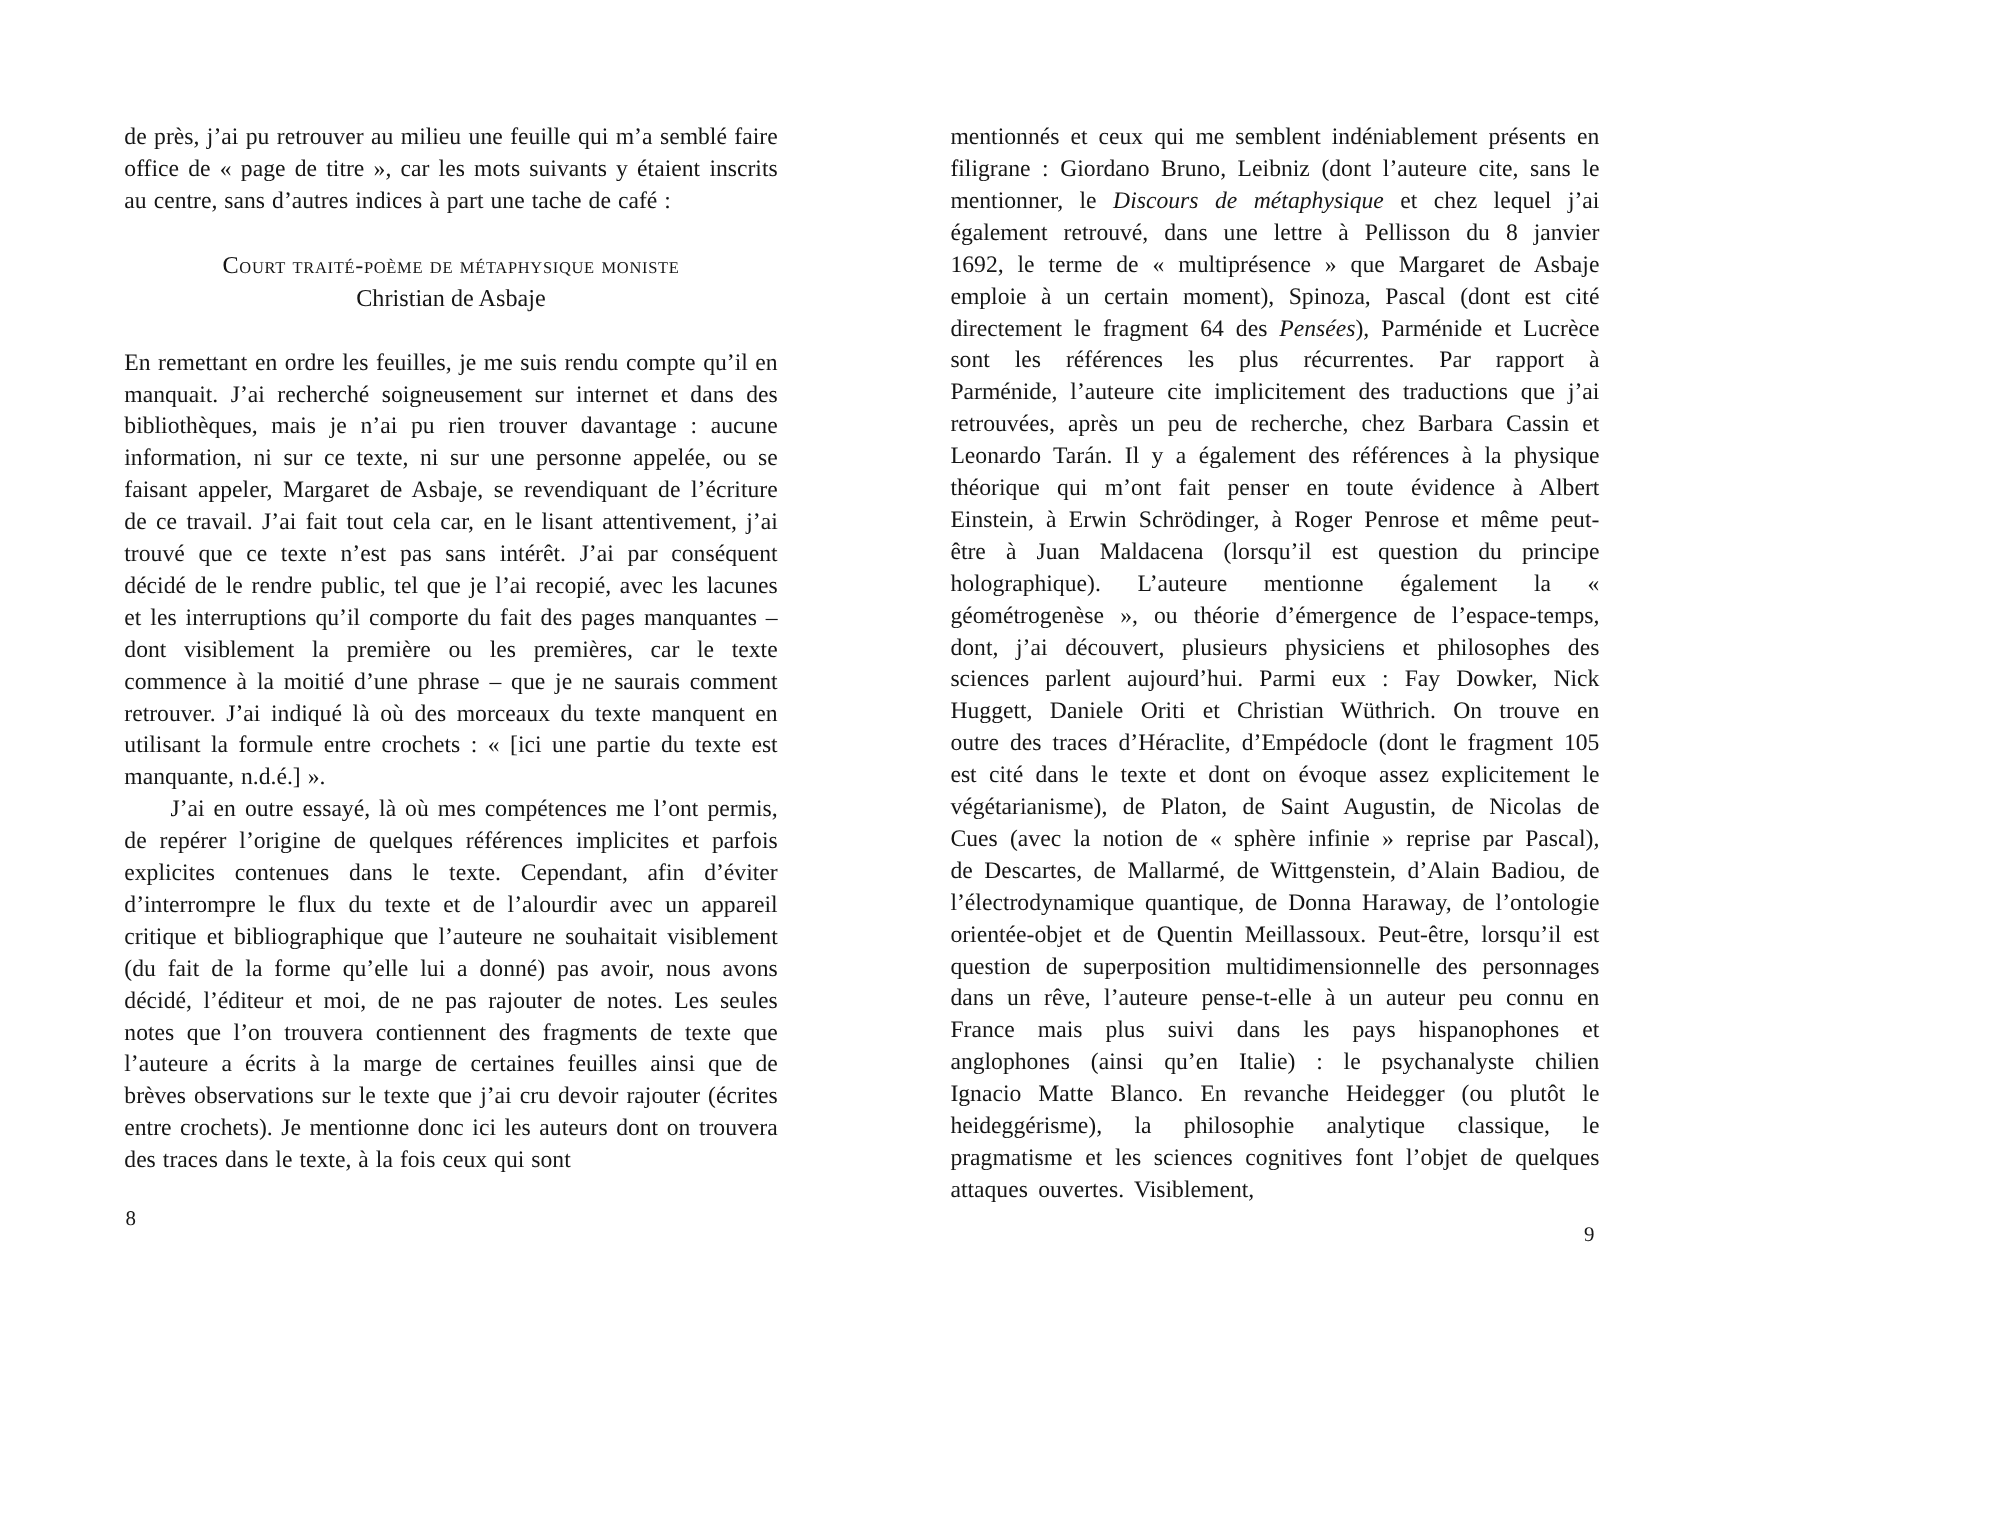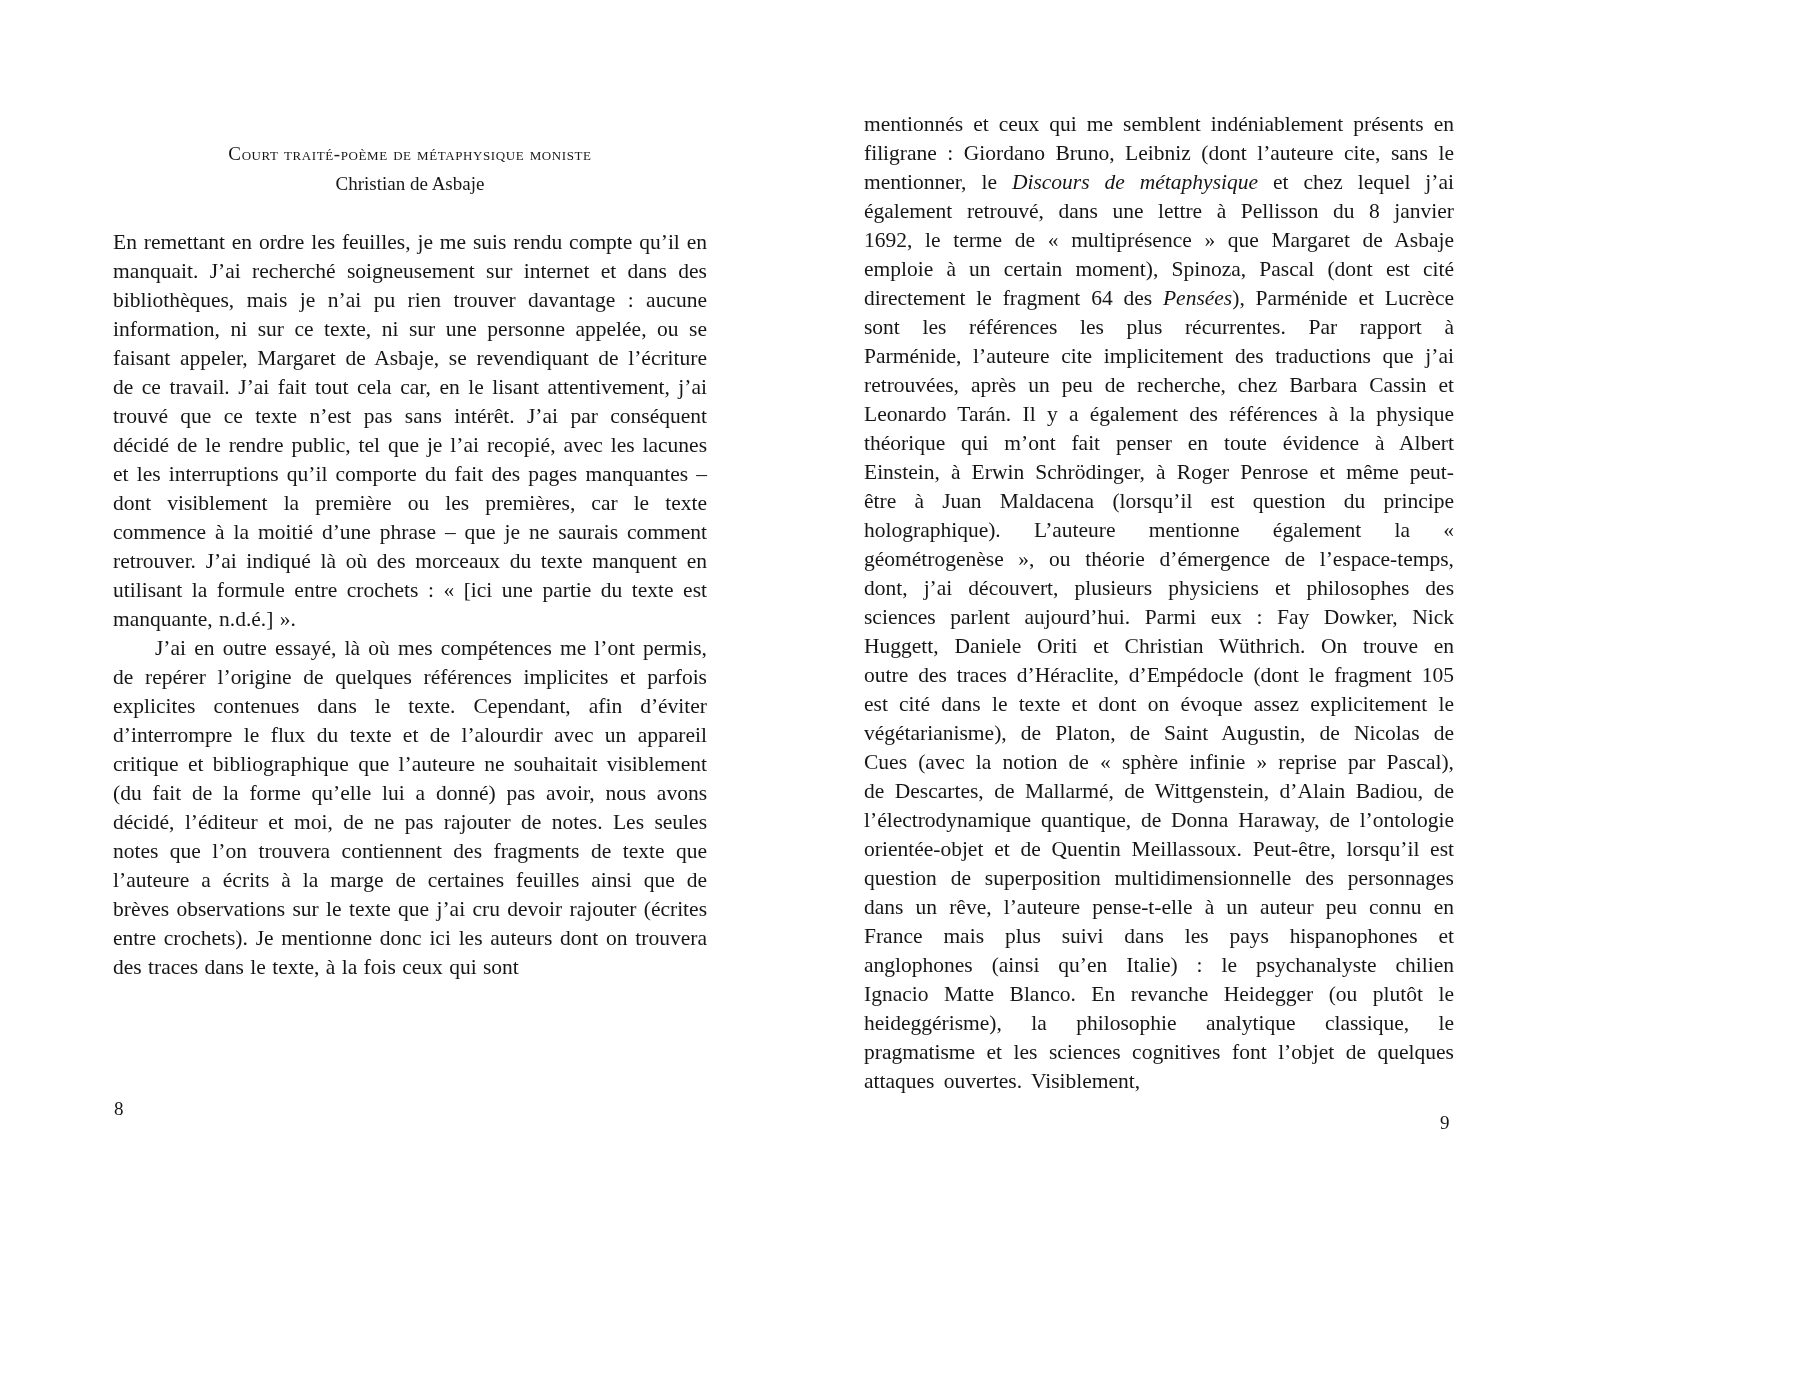--- a/index.html
+++ b/index.html
@@ -36,21 +36,21 @@
   }
   .page-right .para {
     word-spacing: 4px;
   }
   .indent {
     text-indent: 42px;
   }
   .title-block {
     text-align: center;
     margin: 29px 0;
-    font-size: 19px;
+    font-size: 22px;
     line-height: 30px;
   }
   .smallcaps {
     font-variant: small-caps;
     letter-spacing: 0.6px;
   }
   .italic {
     font-style: italic;
   }
   .page-number {
@@ -64,20 +64,21 @@
   }
   .page-number-right {
     left: 1440px;
     top: 1112px;
   }
 </style>
 </head>
 <body>
 
 <div class="page page-left">
+  <p class="para">de près, j’ai pu retrouver au milieu une feuille qui m’a semblé faire office de « page de titre », car les mots suivants y étaient inscrits au centre, sans d’autres indices à part une tache de café :</p>
 
   <div class="title-block">
     <div class="smallcaps">Court traité-poème de métaphysique moniste</div>
     <div>Christian de Asbaje</div>
   </div>
 
   <p class="para">En remettant en ordre les feuilles, je me suis rendu compte qu’il en manquait. J’ai recherché soigneusement sur internet et dans des bibliothèques, mais je n’ai pu rien trouver davantage : aucune information, ni sur ce texte, ni sur une personne appelée, ou se faisant appeler, Margaret de Asbaje, se revendiquant de l’écriture de ce travail. J’ai fait tout cela car, en le lisant attentivement, j’ai trouvé que ce texte n’est pas sans intérêt. J’ai par conséquent décidé de le rendre public, tel que je l’ai recopié, avec les lacunes et les interruptions qu’il comporte du fait des pages manquantes – dont visiblement la première ou les premières, car le texte commence à la moitié d’une phrase – que je ne saurais comment retrouver. J’ai indiqué là où des morceaux du texte manquent en utilisant la formule entre crochets : « [ici une partie du texte est manquante, n.d.é.] ».</p>
 
   <p class="para indent">J’ai en outre essayé, là où mes compétences me l’ont permis, de repérer l’origine de quelques références implicites et parfois explicites contenues dans le texte. Cependant, afin d’éviter d’interrompre le flux du texte et de l’alourdir avec un appareil critique et bibliographique que l’auteure ne souhaitait visiblement (du fait de la forme qu’elle lui a donné) pas avoir, nous avons décidé, l’éditeur et moi, de ne pas rajouter de notes. Les seules notes que l’on trouvera contiennent des fragments de texte que l’auteure a écrits à la marge de certaines feuilles ainsi que de brèves observations sur le texte que j’ai cru devoir rajouter (écrites entre crochets). Je mentionne donc ici les auteurs dont on trouvera des traces dans le texte, à la fois ceux qui sont</p>
 </div>

